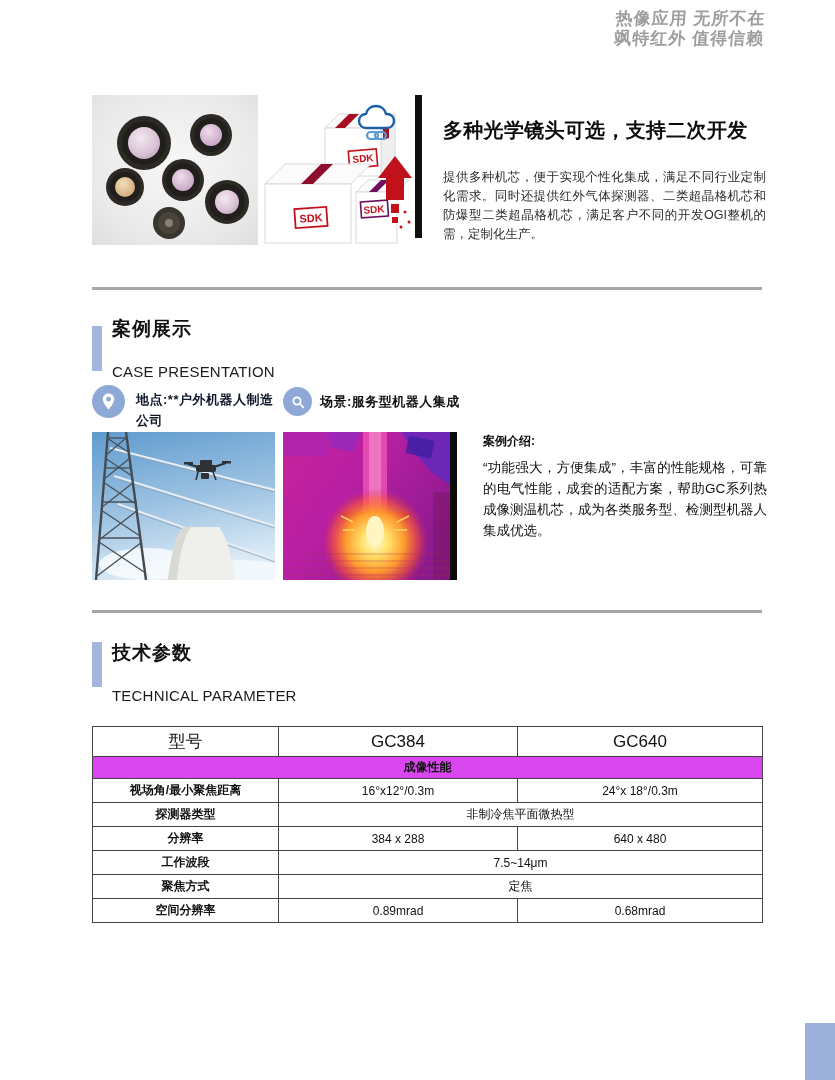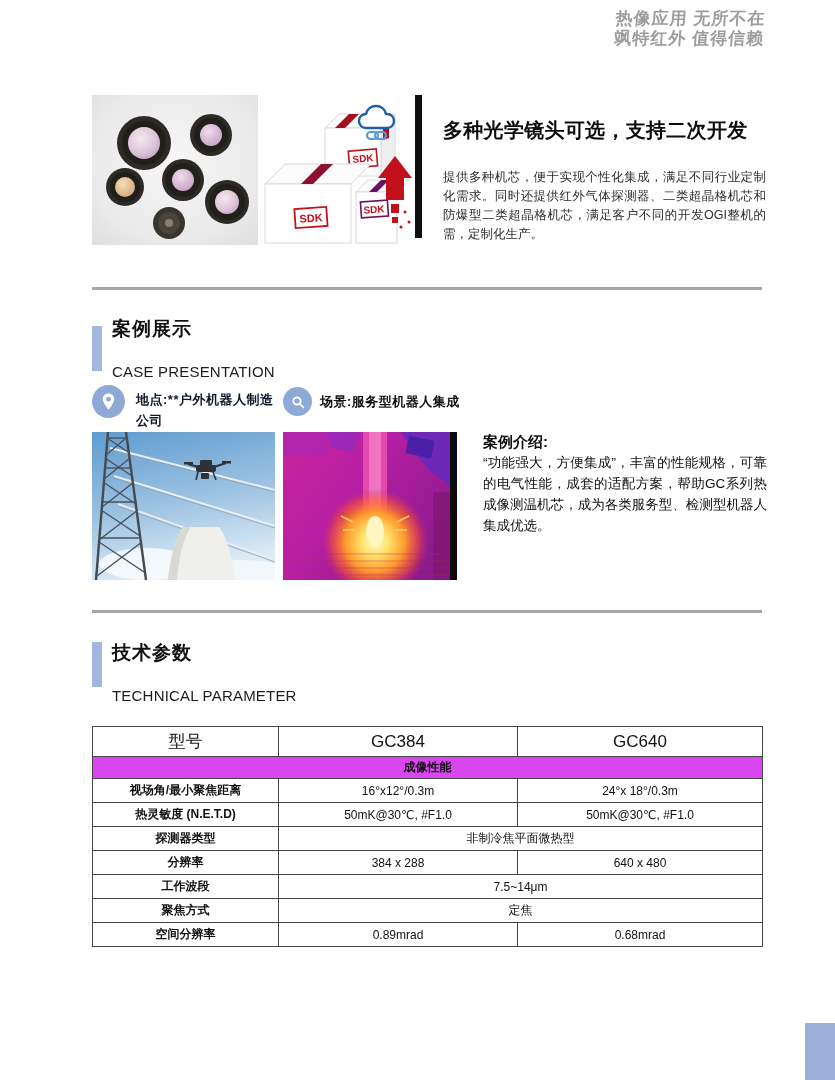--- a/index.html
+++ b/index.html
@@ -36,21 +36,21 @@
   .icon-circle { position:absolute; border-radius:50%; background:#8fa9d6; display:flex; align-items:center; justify-content:center; }
   .pin-circle { left:92px; top:385px; width:33px; height:33px; }
   .search-circle { left:283px; top:387px; width:29px; height:29px; }
   .loc-text { position:absolute; left:136px; top:389px; width:138px; font-size:13px; font-weight:bold; color:#0f172a; line-height:21px; letter-spacing:0.5px; }
   .scene-text { position:absolute; left:320px; top:393px; font-size:13px; font-weight:bold; color:#111; letter-spacing:0.5px; }
 
   .photo1 { position:absolute; left:92px; top:432px; width:183px; height:148px; }
   .photo2 { position:absolute; left:283px; top:432px; width:174px; height:148px; }
 
   .case-intro { position:absolute; left:483px; top:433px; width:284px; }
-  .case-intro .t { font-size:15px; font-weight:bold; color:#0f0f0f; }
+  .case-intro .t { font-size:12px; font-weight:bold; color:#0f0f0f; margin-bottom:7px; }
   .case-intro .b { font-size:13.5px; line-height:21px; color:#0f0f0f; font-weight:500; text-align:justify; }
 
   
   .spec-table { position:absolute; left:92px; top:726px; width:670px; border-collapse:collapse;
                 font-size:12px; color:#111; table-layout:fixed; }
   .spec-table th, .spec-table td { border:1px solid #444; text-align:center; vertical-align:middle; padding:0 4px; }
   .spec-table thead th { height:30px; font-size:17px; font-weight:normal; }
   .spec-table .group td { background:#d946ef; height:22px; font-weight:bold; font-size:12px; }
   .spec-table tbody td { height:24px; }
   .spec-table td.lbl { font-weight:bold; }
@@ -338,25 +338,20 @@
     <tbody>
       <tr class="group">
         <td colspan="3">成像性能</td>
       </tr>
       <tr>
         <td class="lbl">视场角/最小聚焦距离</td>
         <td>16°x12°/0.3m</td>
         <td>24°x 18°/0.3m</td>
       </tr>
       <tr>
-        <td class="lbl">热灵敏度 (N.E.T.D)</td>
-        <td>50mK@30℃, #F1.0</td>
-        <td>50mK@30℃, #F1.0</td>
-      </tr>
-      <tr>
         <td class="lbl">探测器类型</td>
         <td colspan="2">非制冷焦平面微热型</td>
       </tr>
       <tr>
         <td class="lbl">分辨率</td>
         <td>384 x 288</td>
         <td>640 x 480</td>
       </tr>
       <tr>
         <td class="lbl">工作波段</td>

